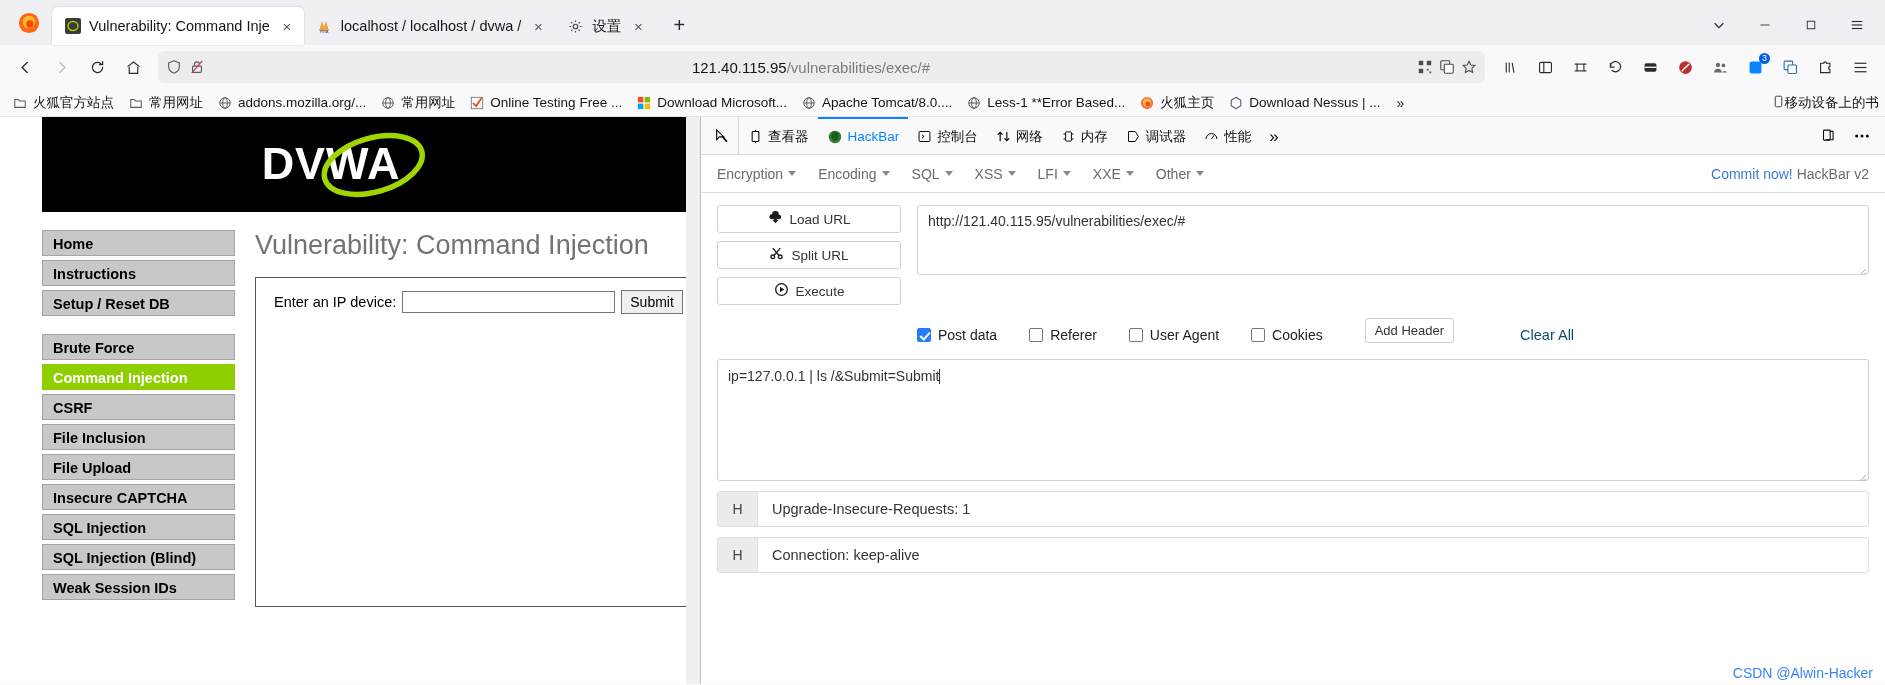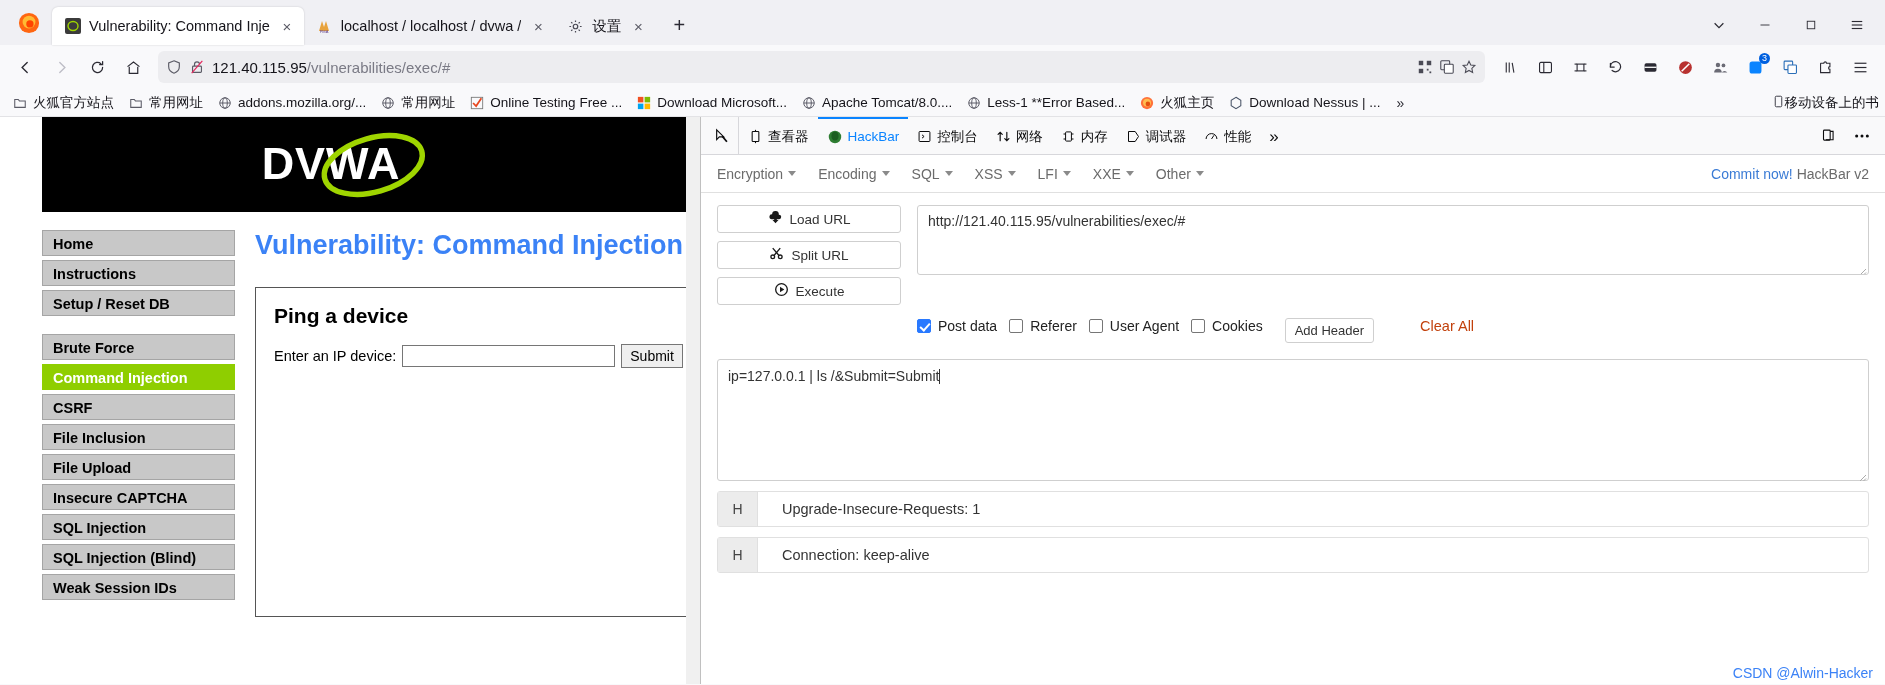--- a/index.html
+++ b/index.html
@@ -89,20 +89,21 @@
     display: flex; align-items: center;
     padding: 0 8px;
     margin: 0 6px;
     gap: 7px;
     min-width: 0;
   }
   .urlbar .u-text {
     font-size: 15px; color: #15141a;
     white-space: nowrap; overflow: hidden;
     flex: 1 1 auto;
+    text-align: center;
   }
   .urlbar .u-text .path { color: #7a7a85; }
   .urlbar .u-right { display: flex; align-items:center; gap: 6px; flex:none; }
   .navbar-right { display: flex; align-items: center; gap: 1px; flex: none; }
   .badge-num {
     position: relative;
   }
   .badge-num .bdg {
     position: absolute; top: 2px; right: 2px;
     background: #0060df; color: #fff;
@@ -173,22 +174,22 @@
   }
   .nav-item.active { background: #8fce00; color: #ffffff; border-color:#8fce00; }
   .nav-gap { height: 14px; }
   .dvwa-main {
     flex: 1 1 auto;
     padding: 18px 0 0 20px;
     min-width: 0;
     overflow: hidden;
   }
   .dvwa-title {
-    font-size: 27px; font-weight: bold; color: #3b82f6;
-    margin: 0 0 26px 0; white-space: nowrap;
+    font-size: 27px; font-weight: normal; color: #737373;
+    margin: 0 0 16px 0; white-space: nowrap;
   }
   .dvwa-box {
     border: 1px solid #555;
     padding: 12px 0 0 18px;
     height: 330px;
     overflow: hidden;
   }
   .dvwa-box h3 {
     font-size: 21px; margin: 4px 0 16px 0; color:#000;
   }
@@ -275,36 +276,36 @@
   .hb-urlcol { flex: 1 1 auto; min-width: 0; }
   .hb-urlbox {
     border: 1px solid #cfcfcf; border-radius: 3px;
     height: 70px; padding: 7px 10px;
     font-size: 14px; color: #333;
     position: relative;
     overflow: hidden;
   }
   .resize-grip { position:absolute; right:1px; bottom:1px; width:10px; height:10px; }
   .hb-checks {
-    display: flex; align-items: flex-start; gap: 12px;
+    display: flex; align-items: flex-end; gap: 32px;
     padding: 13px 16px 0 216px;
     font-size: 14px; color: #222;
   }
   .cb { display:flex; align-items:center; gap:7px; white-space:nowrap; }
   .cbox { width:14px; height:14px; border:1.5px solid #767676; border-radius:2px; background:#fff; display:inline-block; flex:none;}
   .cbox.on { background:#2979ff; border-color:#2979ff; position:relative; }
   .cbox.on::after {
     content:""; position:absolute; left:4px; top:1px; width:4px; height:8px;
     border:solid #fff; border-width:0 2px 2px 0; transform:rotate(42deg);
   }
   .add-header {
     border:1px solid #cfcfcf; background:#fff; border-radius:3px;
     font-size:13px; padding:4px 9px; color:#333; margin-left: 10px;
   }
-  .clear-all { color:#c2410c; font-size:14.5px; margin-left: 34px; white-space:nowrap; }
+  .clear-all { color:#0c4a6e; font-size:14.5px; margin-left: 34px; white-space:nowrap; }
   .hb-post {
     margin: 16px 16px 0 16px;
     border: 1px solid #cfcfcf; border-radius: 3px;
     height: 122px;
     padding: 8px 10px;
     font-size: 14px; color: #333;
     position: relative;
   }
   .caret-bar { display:inline-block; width:1px; height:15px; background:#333; vertical-align:-3px; }
   .hdr-row {
@@ -315,21 +316,21 @@
     background: #fff;
   }
   .hdr-h {
     width: 40px; height: 100%;
     background: #ececec;
     display: flex; align-items: center; justify-content: center;
     font-size: 14px; color: #444;
     border-right: 1px solid #e0e0e0;
     flex: none;
   }
-  .hdr-txt { padding-left: 24px; font-size: 14.5px; color: #333; }
+  .hdr-txt { padding-left: 14px; font-size: 14.5px; color: #333; }
   .watermark {
     position: absolute; right: 12px; bottom: 4px;
     font-size: 14px; color: #3b82f6;
   }
 </style>
 </head>
 <body>
 
 <div class="tabstrip">
   <div class="ff-logo">
@@ -669,21 +670,20 @@
         <div class="nav-item">File Upload</div>
         <div class="nav-item">Insecure CAPTCHA</div>
         <div class="nav-item">SQL Injection</div>
         <div class="nav-item">SQL Injection (Blind)</div>
         <div class="nav-item">Weak Session IDs</div>
       </div>
 
       <div class="dvwa-main">
         <h1 class="dvwa-title">Vulnerability: Command Injection</h1>
         <div class="dvwa-box">
-          <h3>Ping a device</h3>
           <div class="form-row">
             <span class="lbl">Enter an IP device:</span>
             <input class="ip-input" type="text" value="" style="">
             <button class="sub-btn">Submit</button>
           </div>
         </div>
       </div>
     </div>
     <div class="page-scroll"></div>
   </div>

